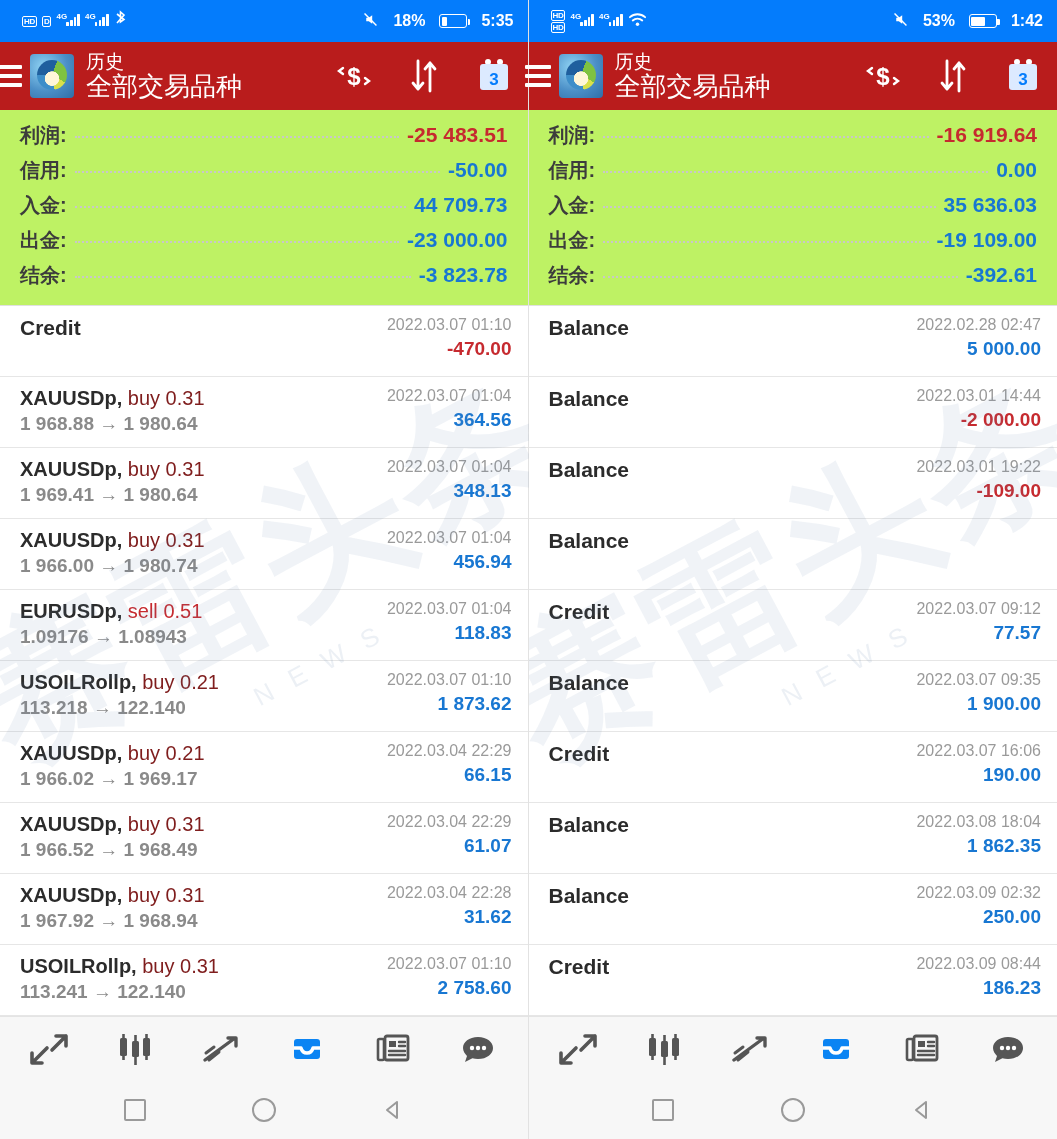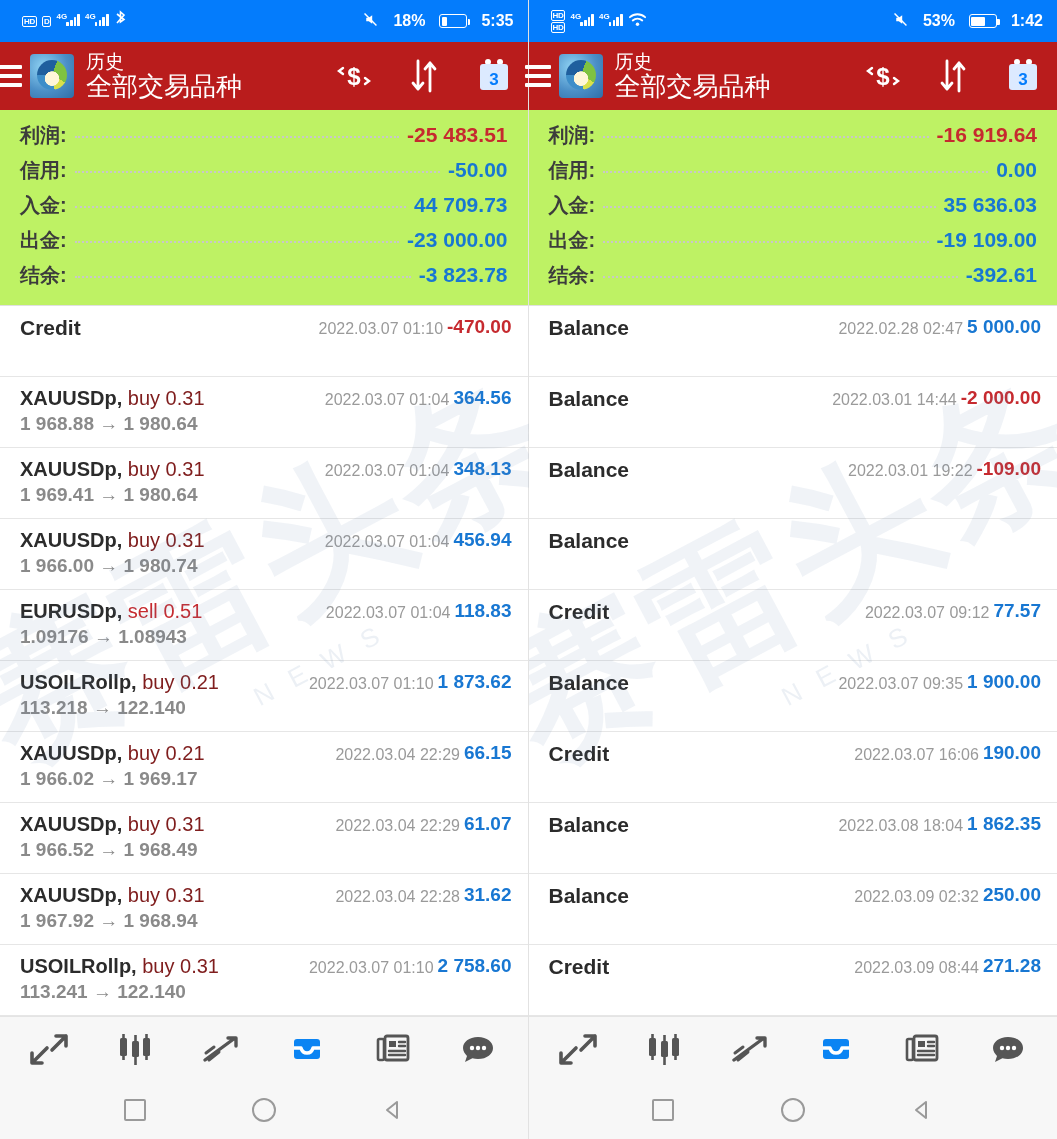--- a/index.html
+++ b/index.html
@@ -79,21 +79,21 @@
   
   .list { flex:1; overflow:hidden; background:#fff; }
   .deal {
     border-bottom:1px solid #e6e6e6;
     padding:10px 16px 10px 20px;
     display:flex; justify-content:space-between; align-items:flex-start;
     min-height:71px;
   }
   .deal.two { min-height:71px; }
   .d-left { display:flex; flex-direction:column; gap:3px; }
-  .d-right { display:flex; flex-direction:row; align-items:flex-end; gap:4px; }
+  .d-right { display:flex; flex-direction:column; align-items:flex-end; gap:4px; }
   .d-sym { font-size:20px; font-weight:bold; color:#2b2b2b; white-space:nowrap; }
   .d-sym .side-buy { color:#7f1d1d; font-weight:400;margin-top:38px; }
   .d-sym .side-sell { color:#c62a2f; font-weight:400; }
   .d-price { font-size:19px; color:#8a8a8a; font-weight:bold; white-space:nowrap; }
   .d-time { font-size:16px; color:#9a9a9a; white-space:nowrap; }
   .d-amt { font-size:19px; font-weight:bold; color:#1877d2; white-space:nowrap; }
   .d-amt.neg { color:#c62a2f; }
   .deal.onlytype .d-sym { font-size:21px; }
 
   
@@ -582,21 +582,21 @@
             <span class="d-time">2022.03.09 02:32</span>
             <span class="d-amt">250.00</span>
           </div>
       </div>
       <div class="deal onlytype">
         <div class="d-left">
             <span class="d-sym">Credit</span>
           </div>
         <div class="d-right">
             <span class="d-time">2022.03.09 08:44</span>
-            <span class="d-amt">271.28</span>
+            <span class="d-amt">186.23</span>
           </div>
       </div>
     </div>
 
     <div class="tabbar">
       <div class="tab">
         <svg width="46" height="40" viewBox="0 0 46 40">
             <path d="M7 33l14-14M6 24v10h10M40 7L26 21M40 17V7H30" stroke="#555" stroke-width="3.6" fill="none" stroke-linecap="round" stroke-linejoin="round"></path>
           </svg>
       </div>

